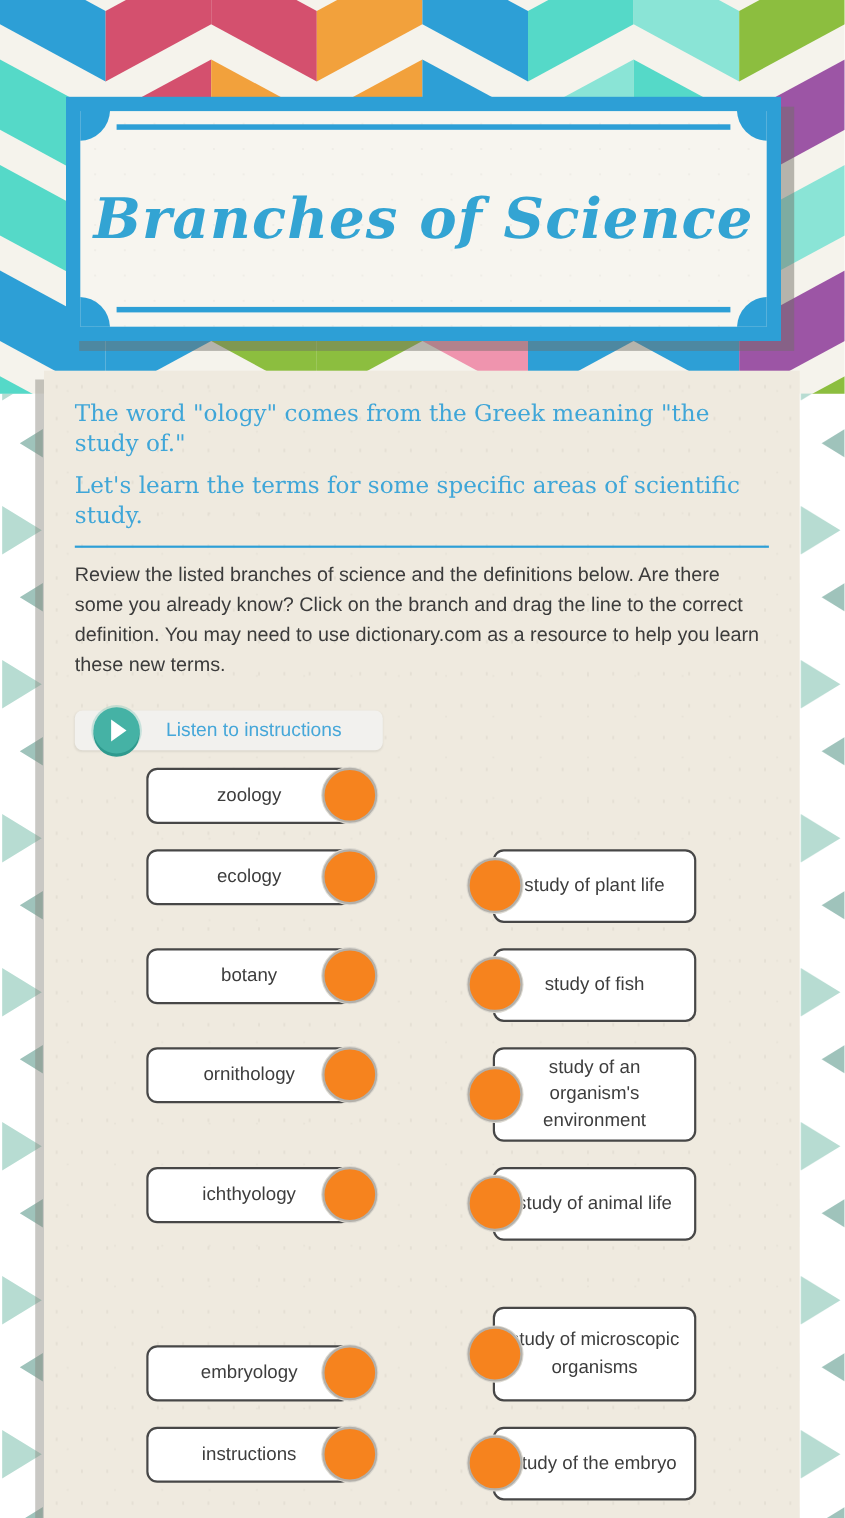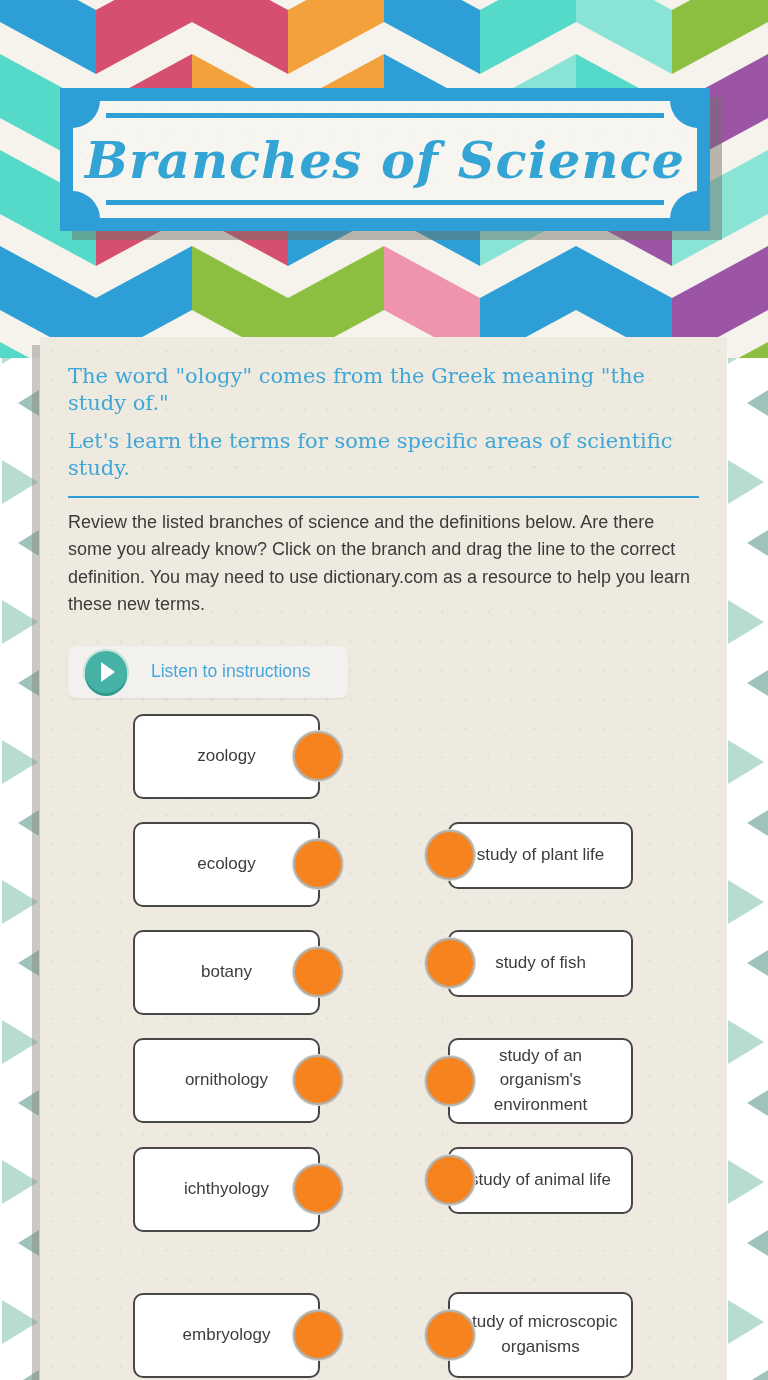--- a/index.html
+++ b/index.html
@@ -8,21 +8,21 @@
 
   
   .side-strip{position:absolute;top:300px;height:1080px;z-index:0;}
   .side-strip.left{left:0;width:40px;}
   .side-strip.right{right:0;width:41px;}
 
   
   .chevron-band{position:absolute;top:0;left:0;width:768px;height:358px;z-index:1;}
 
   
-  .title-card{position:absolute;left:60px;top:88px;width:650px;height:143px;
+  .title-card{position:absolute;left:60px;top:88px;width:650px;height:222px;
     background:#2d9fd6;z-index:3;box-shadow:12px 9px 0 rgba(112,110,102,0.48);}
   .title-inner{position:absolute;left:13px;top:13px;right:13px;bottom:13px;
     background:#f7f5ef;overflow:hidden;display:flex;align-items:center;justify-content:center;
     background-image:radial-gradient(rgba(90,85,70,0.05) 1.2px,transparent 1.4px);background-size:27px 23px;}
   .title-inner .corner{position:absolute;width:56px;height:56px;border-radius:50%;background:#2d9fd6;}
   .corner.tl{left:-29px;top:-29px;} .corner.tr{right:-29px;top:-29px;}
   .corner.bl{left:-29px;bottom:-29px;} .corner.br{right:-29px;bottom:-29px;}
   .title-inner .rule{position:absolute;left:33px;right:33px;height:5px;background:#2d9fd6;}
   .rule.top{top:12px;} .rule.bottom{bottom:13px;}
   .title-text{margin:0;font-family:"DejaVu Serif",serif;font-style:italic;font-weight:bold;
@@ -37,38 +37,38 @@
     background-size:23px 29px,43px 37px;
     box-shadow:-8px 8px 0 rgba(135,133,125,0.45);
     padding:26px 28px 0 28px;box-sizing:border-box;}
 
   .intro-heading{font-family:"DejaVu Serif",serif;font-weight:normal;
     color:#3fa6d8;font-size:21px;line-height:1.27;margin:0 0 12px 0;max-width:632px;}
   .divider{border:none;border-top:2px solid #2d9fd6;margin:14px 0 11px 0;}
   .instructions-text{color:#3b3b3b;font-size:18px;line-height:1.53;margin:0 0 27px 0;max-width:635px;}
 
   
-  .listen-button{display:flex;align-items:center;width:280px;height:52px;
+  .listen-button{display:flex;align-items:center;width:280px;height:36px;
     background:#f2f1ee;border:none;border-radius:7px;cursor:pointer;
     box-shadow:0 1px 2px rgba(0,0,0,0.08);padding:0;margin:0 0 16px 0;}
   .play-circle{position:relative;width:42px;height:42px;border-radius:50%;
     background:#45b2a5;margin-left:17px;flex:0 0 auto;
     box-shadow:0 3px 0 #2f9a8e, 0 0 0 2px rgba(69,178,165,0.25);}
   .play-circle::after{content:"";position:absolute;left:16px;top:11px;
     border-left:14px solid #ffffff;border-top:10px solid transparent;border-bottom:10px solid transparent;}
   .listen-label{color:#46a7d9;font-size:17.5px;margin-left:24px;}
 
   
   .match-area{margin-left:65px;}
   .match-row{display:flex;align-items:flex-start;margin-bottom:23px;}
   .match-row.group-gap{margin-top:60px;align-items:flex-end;}
   .term-box,.def-box{position:relative;background:#ffffff;border:2px solid #474747;
     border-radius:10px;box-sizing:border-box;display:flex;align-items:center;justify-content:center;
     color:#3d3d3d;font-size:17px;line-height:1.45;text-align:center;}
-  .term-box{width:187px;height:85px;margin-right:128px;}
+  .term-box{width:187px;height:51px;margin-right:128px;}
   .def-box{width:185px;min-height:67px;padding:6px 8px;}
   .def-box.tall{height:86px;}
   .def-label,.term-label{position:relative;z-index:1;}
   .dot{position:absolute;width:46px;height:46px;border-radius:50%;background:#f6831e;
     border:2px solid #b3b0aa;box-shadow:0 0 0 1px #dcd9d1;top:50%;transform:translateY(-50%);z-index:2;cursor:pointer;}
   .dot.right{right:-25px;} .dot.left{left:-25px;}
 </style>
 </head>
 <body>
 

